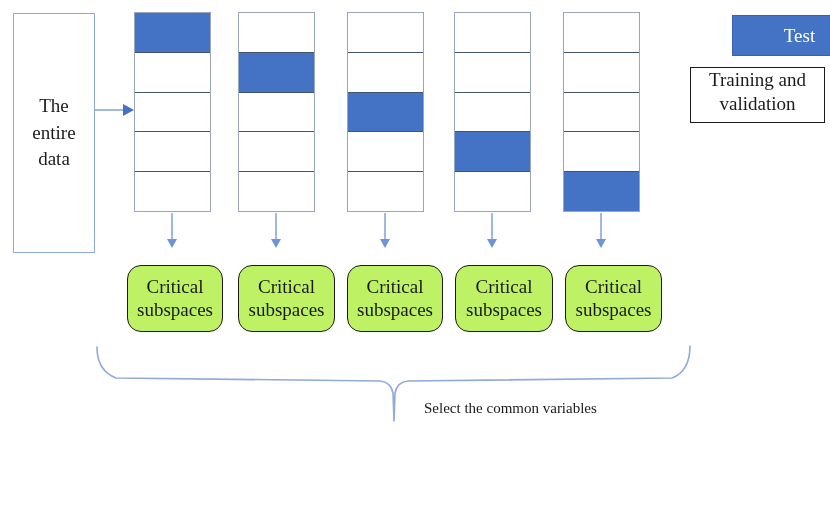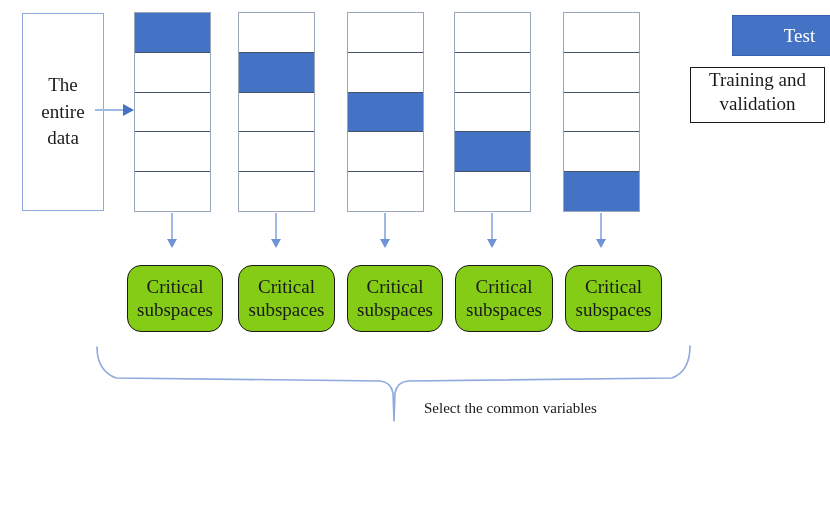--- a/index.html
+++ b/index.html
@@ -9,21 +9,21 @@
     height: 523px;
     background: #ffffff;
     font-family: "Liberation Serif", "DejaVu Serif", serif;
     color: #1a1a1a;
     overflow: hidden;
   }
   .abs { position: absolute; }
 
   
   .entire-box {
-    left: 22px; top: 13px; width: 82px; height: 198px;
+    left: 13px; top: 13px; width: 82px; height: 240px;
     border: 1.5px solid var(--entire-box-border, #8EA9DB);
     box-sizing: border-box;
     display: flex; align-items: center; justify-content: center;
     text-align: center; font-size: 19px; line-height: 1.4;
     padding: 0 8px;
   }
 
   
   .h-arrow { left: 95px; top: 103px; width: 39px; height: 14px; }
   .h-arrow .shaft {
@@ -64,21 +64,21 @@
 
   
   .subspace-box {
     top: 265px; height: 67px;
     border: 1.5px solid var(--dark-border, #1a1a1a);
     border-radius: 14px;
     box-sizing: border-box;
     display: flex; align-items: center; justify-content: center;
     text-align: center; font-size: 19px; line-height: 1.2;
     padding: 0 4px;
-    background: #84cc16;
+    background: #bef264;
   }
 
   
   .brace-svg { left: 90px; top: 340px; }
   .brace-label {
     left: 424px; top: 400px; width: 230px;
     font-size: 15px; white-space: nowrap;
   }
 
   

